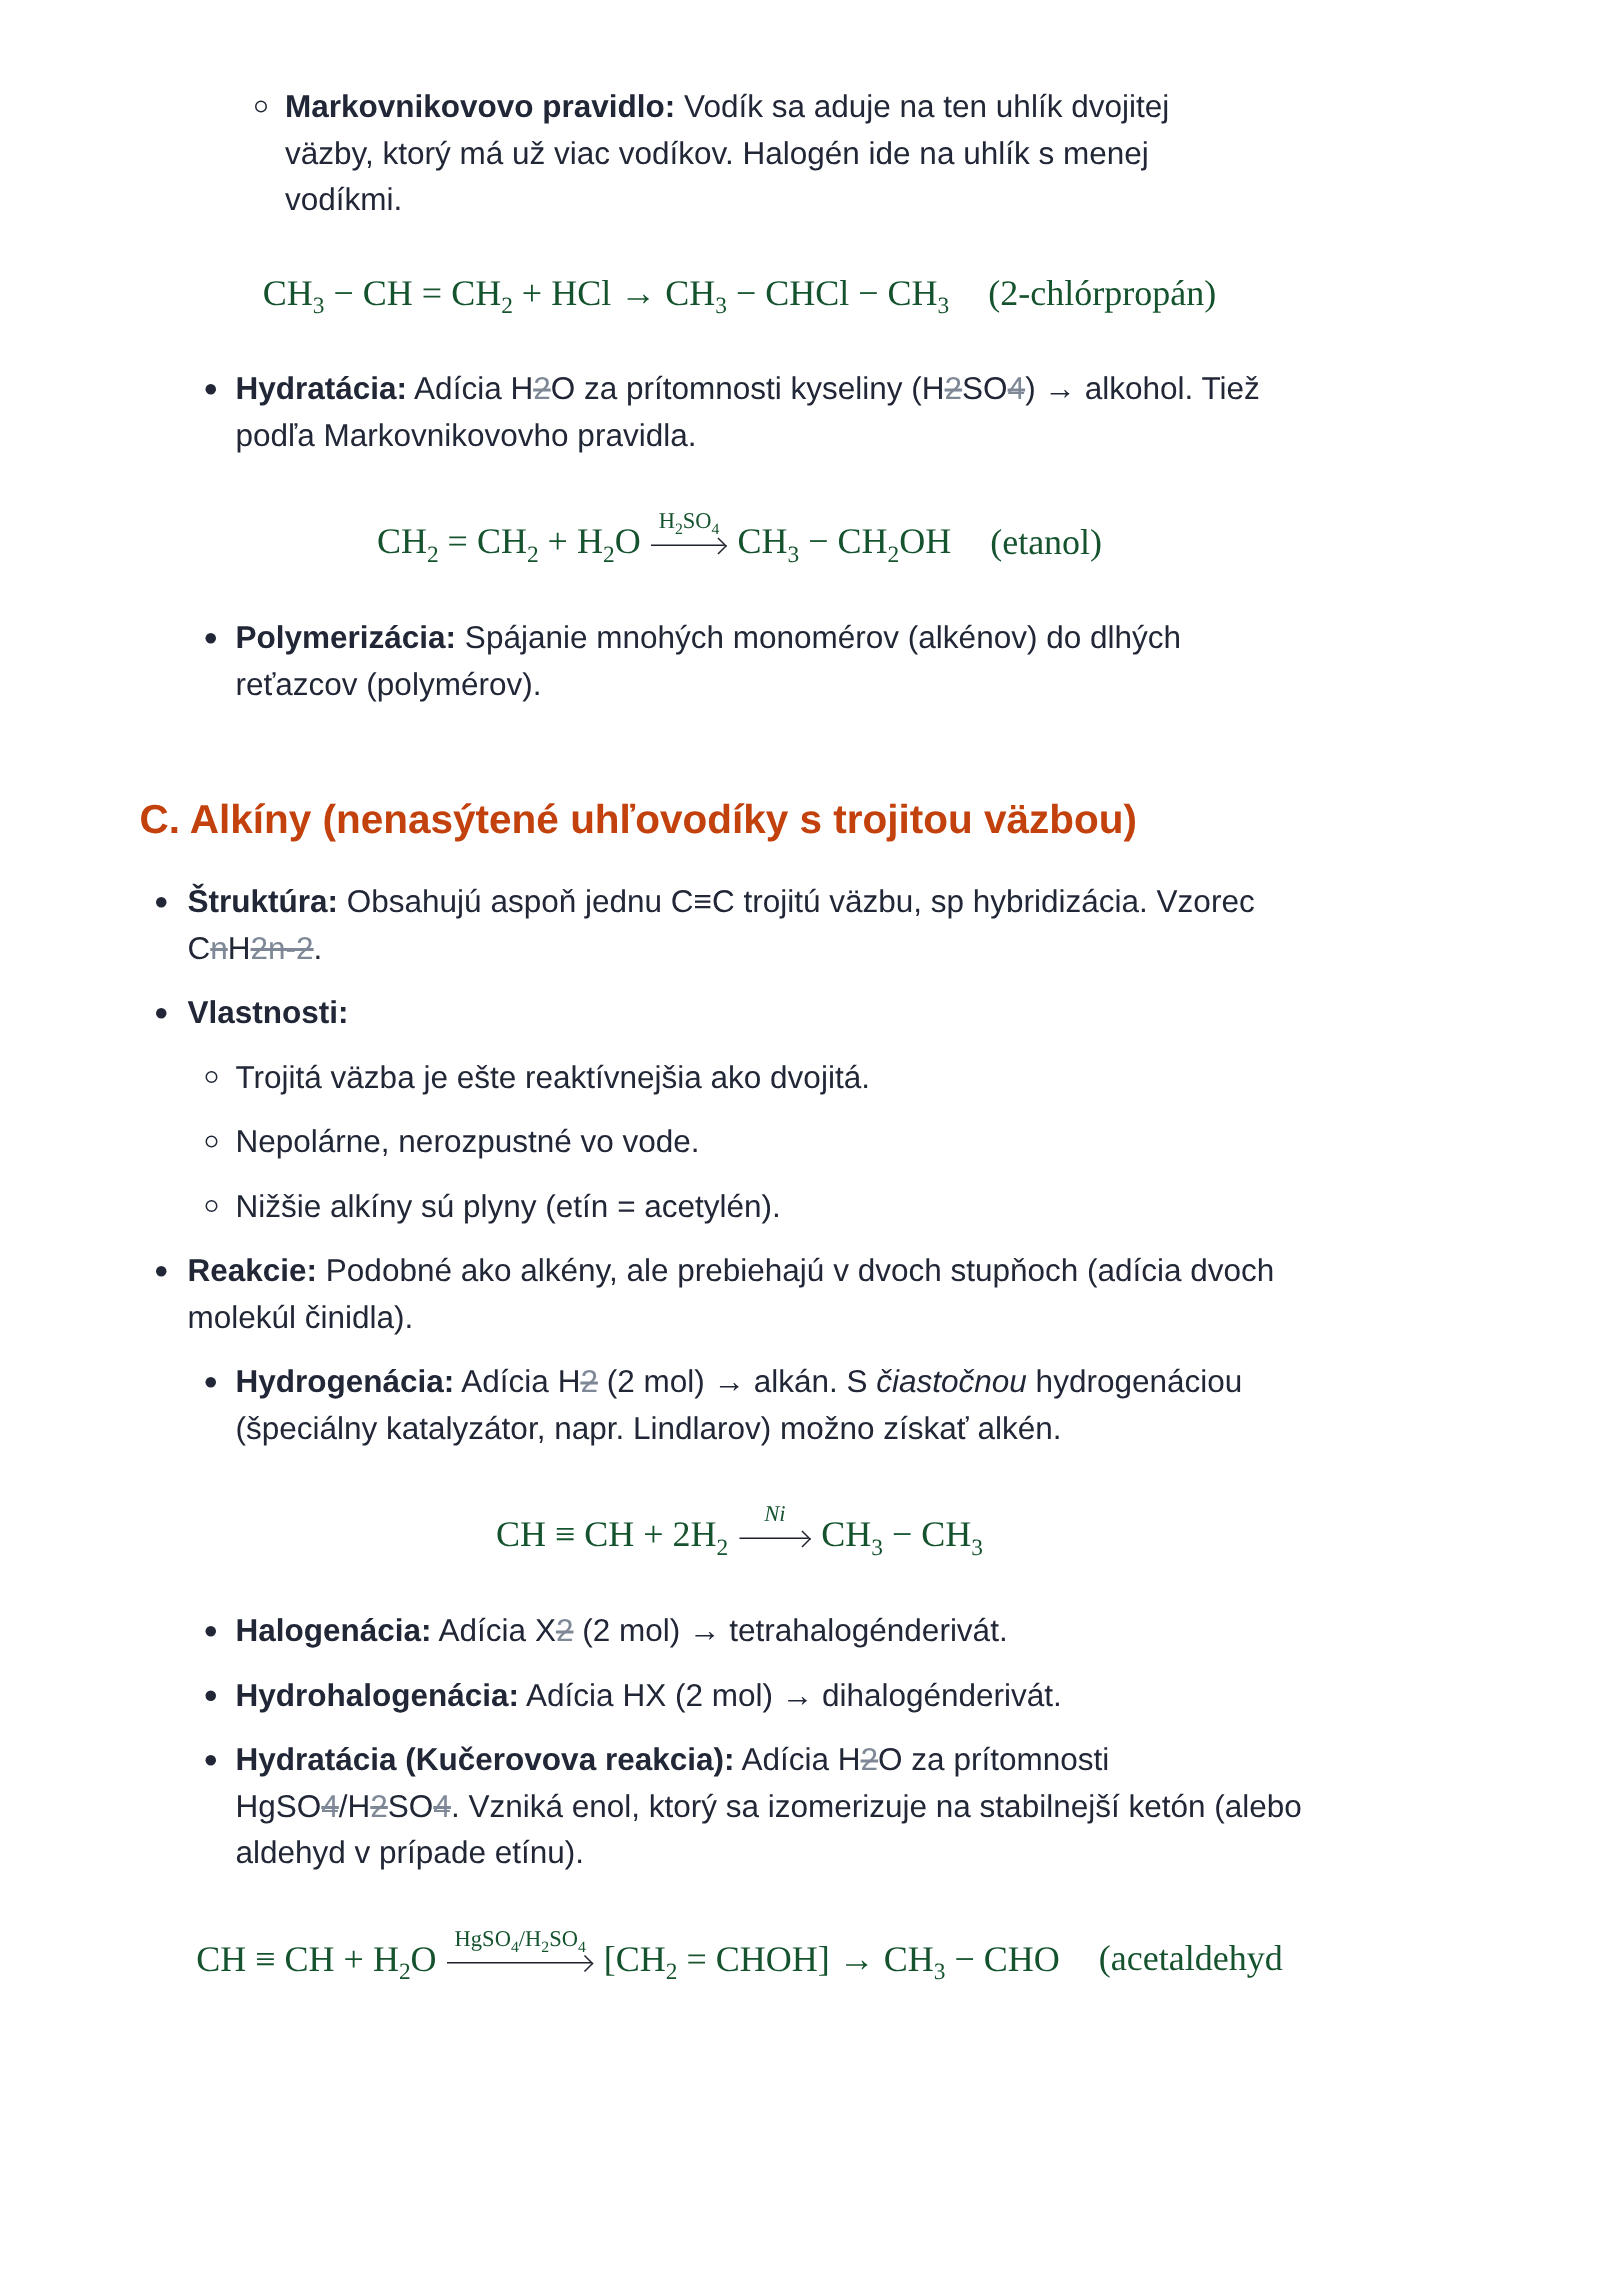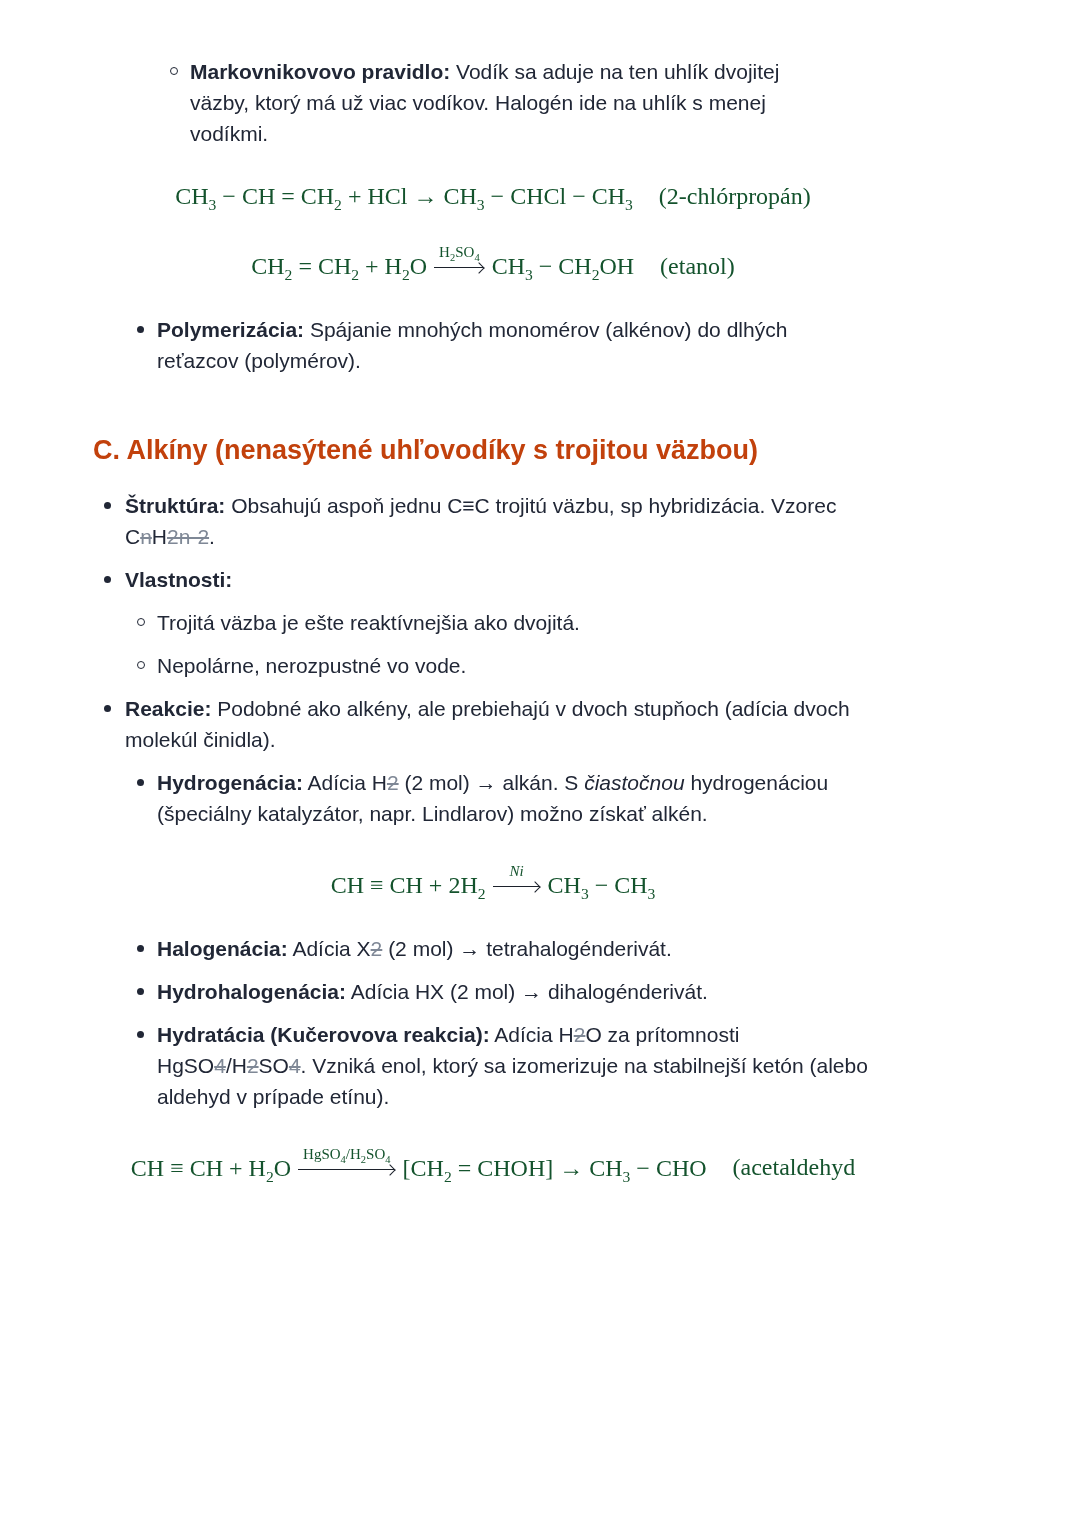--- a/index.html
+++ b/index.html
@@ -51,30 +51,32 @@
 </style>
 </head>
 <body>
 
 <div class="page">
   <div class="side-line"></div>
   <div class="side-panel"></div>
   <div class="content">
       <div class="row-li lv3"><span class="marker circle"></span><span class="b ">Markovnikovovo pravidlo:</span><span class=""> Vodík sa aduje na ten uhlík dvojitej väzby, ktorý má už viac vodíkov. Halogén ide na uhlík s menej vodíkmi.</span></div>
       <div class="row-formula"><span class="">CH</span><sub class="">3</sub><span class=""> − CH = CH</span><sub class="">2</sub><span class=""> + HCl → CH</span><sub class="">3</sub><span class=""> − CHCl − CH</span><sub class="">3</sub><span class="note">(2-chlórpropán)</span></div>
+      <div class="row-li lv2"><span class="marker disc"></span><span class="b ">Hydratácia:</span><span class=""> Adícia H</span><span class="strike">2</span><span class="">O za prítomnosti kyseliny (H</span><span class="strike">2</span><span class="">SO</span><span class="strike">4</span><span class="">) → alkohol. Tiež podľa Markovnikovovho pravidla.</span></div>
       <div class="row-formula"><span class="">CH</span><sub class="">2</sub><span class=""> = CH</span><sub class="">2</sub><span class=""> + H</span><sub class="">2</sub><span class="">O</span><span class="rx-arrow">
           <span class="rx-label"><span class="">H</span><sub class="">2</sub><span class="">SO</span><sub class="">4</sub></span>
           <span class="rx-line"></span>
         </span><span class="">CH</span><sub class="">3</sub><span class=""> − CH</span><sub class="">2</sub><span class="">OH</span><span class="note">(etanol)</span></div>
       <div class="row-li lv2"><span class="marker disc"></span><span class="b ">Polymerizácia:</span><span class=""> Spájanie mnohých monomérov (alkénov) do dlhých reťazcov (polymérov).</span></div>
       <div class="row-h2">C. Alkíny (nenasýtené uhľovodíky s trojitou väzbou)</div>
       <div class="row-li lv1"><span class="marker disc"></span><span class="b ">Štruktúra:</span><span class=""> Obsahujú aspoň jednu C≡C trojitú väzbu, sp hybridizácia. Vzorec C</span><span class="strike">n</span><span class="">H</span><span class="strike">2n-2</span><span class="">.</span></div>
       <div class="row-li lv1"><span class="marker disc"></span><span class="b ">Vlastnosti:</span></div>
       <div class="row-li lv2"><span class="marker circle"></span><span class="">Trojitá väzba je ešte reaktívnejšia ako dvojitá.</span></div>
       <div class="row-li lv2"><span class="marker circle"></span><span class="">Nepolárne, nerozpustné vo vode.</span></div>
+      <div class="row-li lv2"><span class="marker circle"></span><span class="">Nižšie alkíny sú plyny (etín = acetylén).</span></div>
       <div class="row-li lv1"><span class="marker disc"></span><span class="b ">Reakcie:</span><span class=""> Podobné ako alkény, ale prebiehajú v dvoch stupňoch (adícia dvoch molekúl činidla).</span></div>
       <div class="row-li lv2 wide"><span class="marker disc"></span><span class="b ">Hydrogenácia:</span><span class=""> Adícia H</span><span class="strike">2</span><span class=""> (2 mol) → alkán. S </span><span class="i ">čiastočnou</span><span class=""> hydrogenáciou (špeciálny katalyzátor, napr. Lindlarov) možno získať alkén.</span></div>
       <div class="row-formula"><span class="">CH ≡ CH + 2H</span><sub class="">2</sub><span class="rx-arrow">
           <span class="rx-label"><span class="i ">Ni</span></span>
           <span class="rx-line"></span>
         </span><span class="">CH</span><sub class="">3</sub><span class=""> − CH</span><sub class="">3</sub></div>
       <div class="row-li lv2"><span class="marker disc"></span><span class="b ">Halogenácia:</span><span class=""> Adícia X</span><span class="strike">2</span><span class=""> (2 mol) → tetrahalogénderivát.</span></div>
       <div class="row-li lv2"><span class="marker disc"></span><span class="b ">Hydrohalogenácia:</span><span class=""> Adícia HX (2 mol) → dihalogénderivát.</span></div>
       <div class="row-li lv2 wide"><span class="marker disc"></span><span class="b ">Hydratácia (Kučerovova reakcia):</span><span class=""> Adícia H</span><span class="strike">2</span><span class="">O za prítomnosti HgSO</span><span class="strike">4</span><span class="">/H</span><span class="strike">2</span><span class="">SO</span><span class="strike">4</span><span class="">. Vzniká enol, ktorý sa izomerizuje na stabilnejší ketón (alebo aldehyd v prípade etínu).</span></div>
       <div class="row-formula"><span class="">CH ≡ CH + H</span><sub class="">2</sub><span class="">O</span><span class="rx-arrow">

